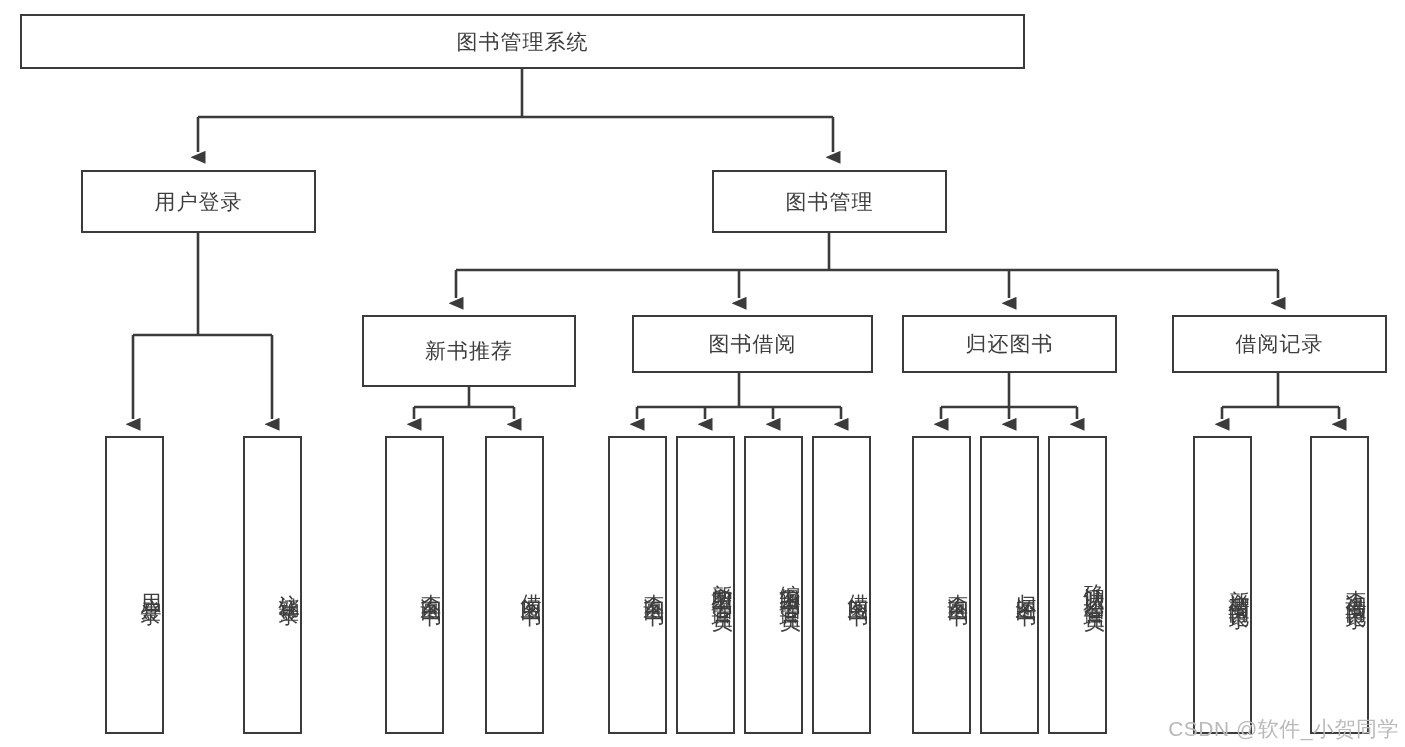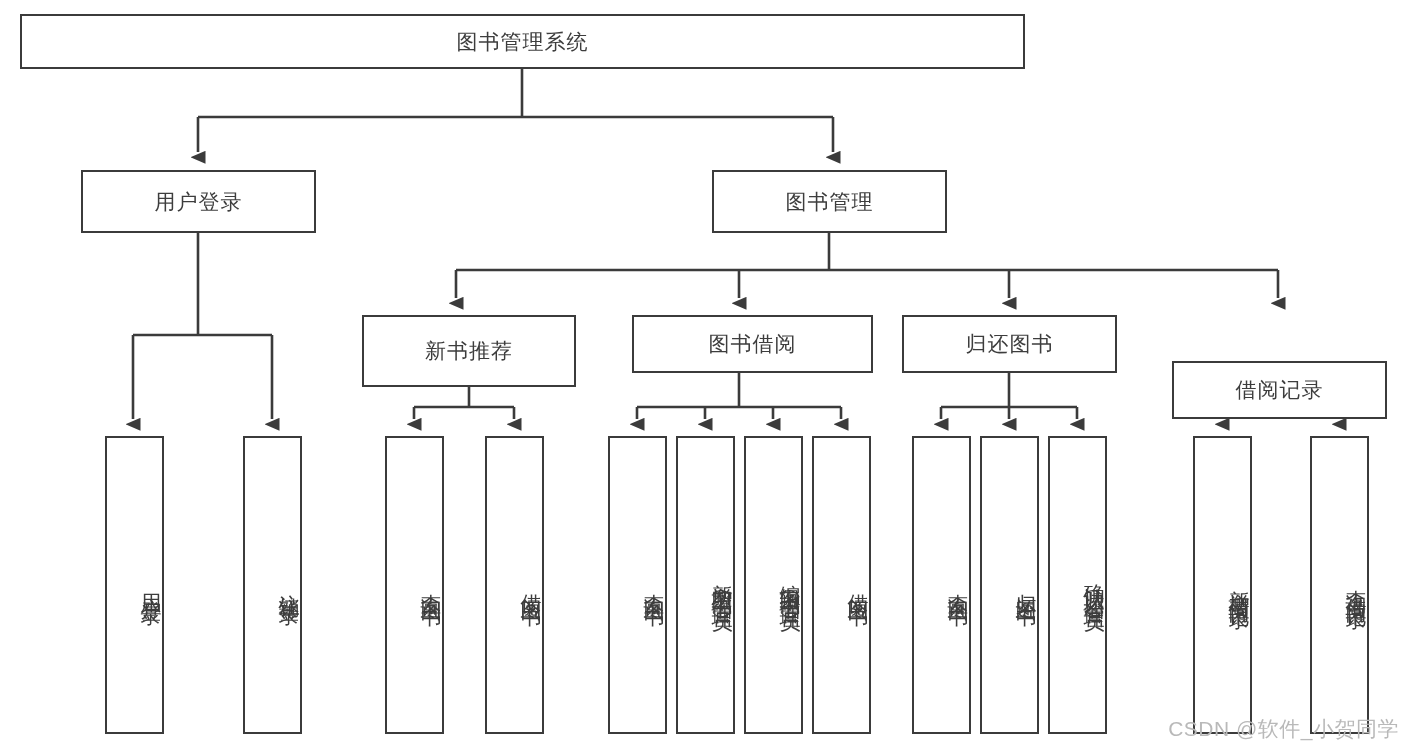--- a/index.html
+++ b/index.html
@@ -83,21 +83,21 @@
 
   <div class="node h" style="left:362px;top:315px;width:214px;height:72px;">
     <span>新书推荐</span>
   </div>
   <div class="node h" style="left:632px;top:315px;width:241px;height:58px;">
     <span>图书借阅</span>
   </div>
   <div class="node h" style="left:902px;top:315px;width:215px;height:58px;">
     <span>归还图书</span>
   </div>
-  <div class="node h" style="left:1172px;top:315px;width:215px;height:58px;margin-top:46px;">
+  <div class="node h" style="left:1172px;top:315px;width:215px;height:58px;">
     <span>借阅记录</span>
   </div>
 
   <div class="node v" style="left:105px;top:436px;width:59px;height:298px;">
     <span>用户登录</span>
   </div>
   <div class="node v" style="left:243px;top:436px;width:59px;height:298px;">
     <span>注销登录</span>
   </div>
 

